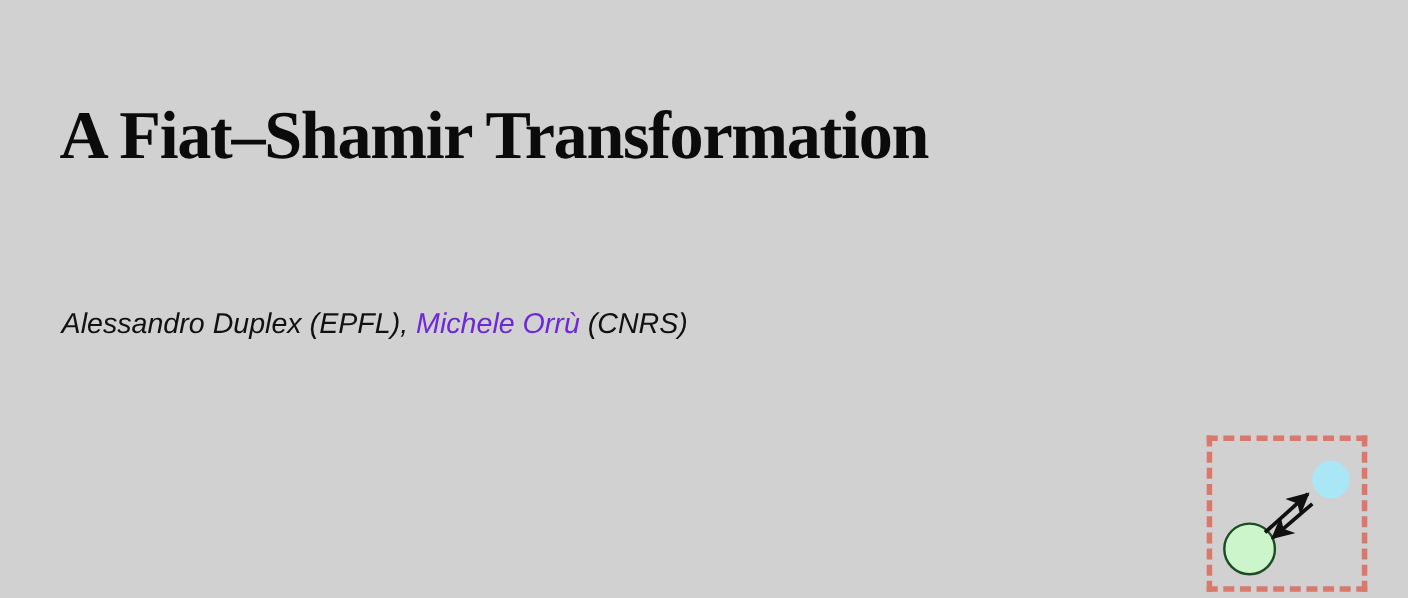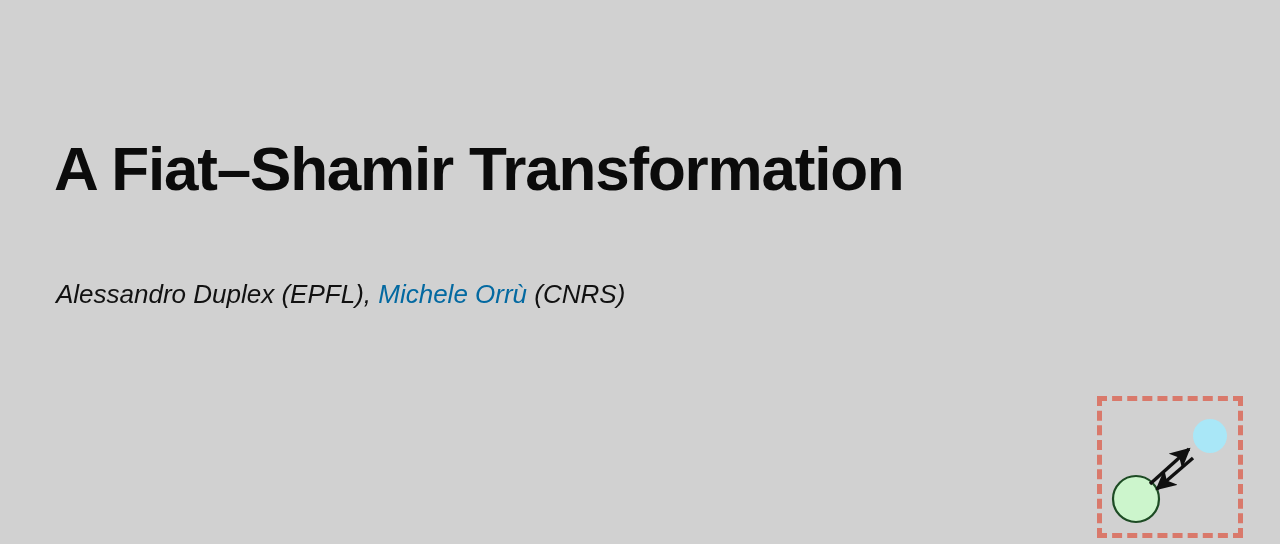--- a/index.html
+++ b/index.html
@@ -18,42 +18,41 @@
     height: 544px;
     background: #d1d1d1;
   }
   #title-block {
     position: absolute;
     left: 54px;
     top: 86px;
     width: 1060px;
   }
   .title-line {
-    font-family: Liberation Sans, sans-serif;
+    font-family: Liberation Serif, serif;
     font-weight: bold;
     font-size: 62px;
     line-height: 76px;
     letter-spacing: -1.2px;
     color: #0b0b0b;
     white-space: nowrap;
-    margin-top: 45px;
   }
   #authors {
     position: absolute;
     left: 56px;
     top: 278px;
     font-family: "Liberation Sans", sans-serif;
     font-style: italic;
     font-size: 26px;
     line-height: 32px;
     color: #111111;
     white-space: nowrap;
   }
   #authors .accent {
-    color: #0369a1;
+    color: #6d28d9;
   }
   
   #figure {
     position: absolute;
     left: 1097px;
     top: 396px;
     width: 146px;
     height: 142px;
   }
   #figure-frame {

